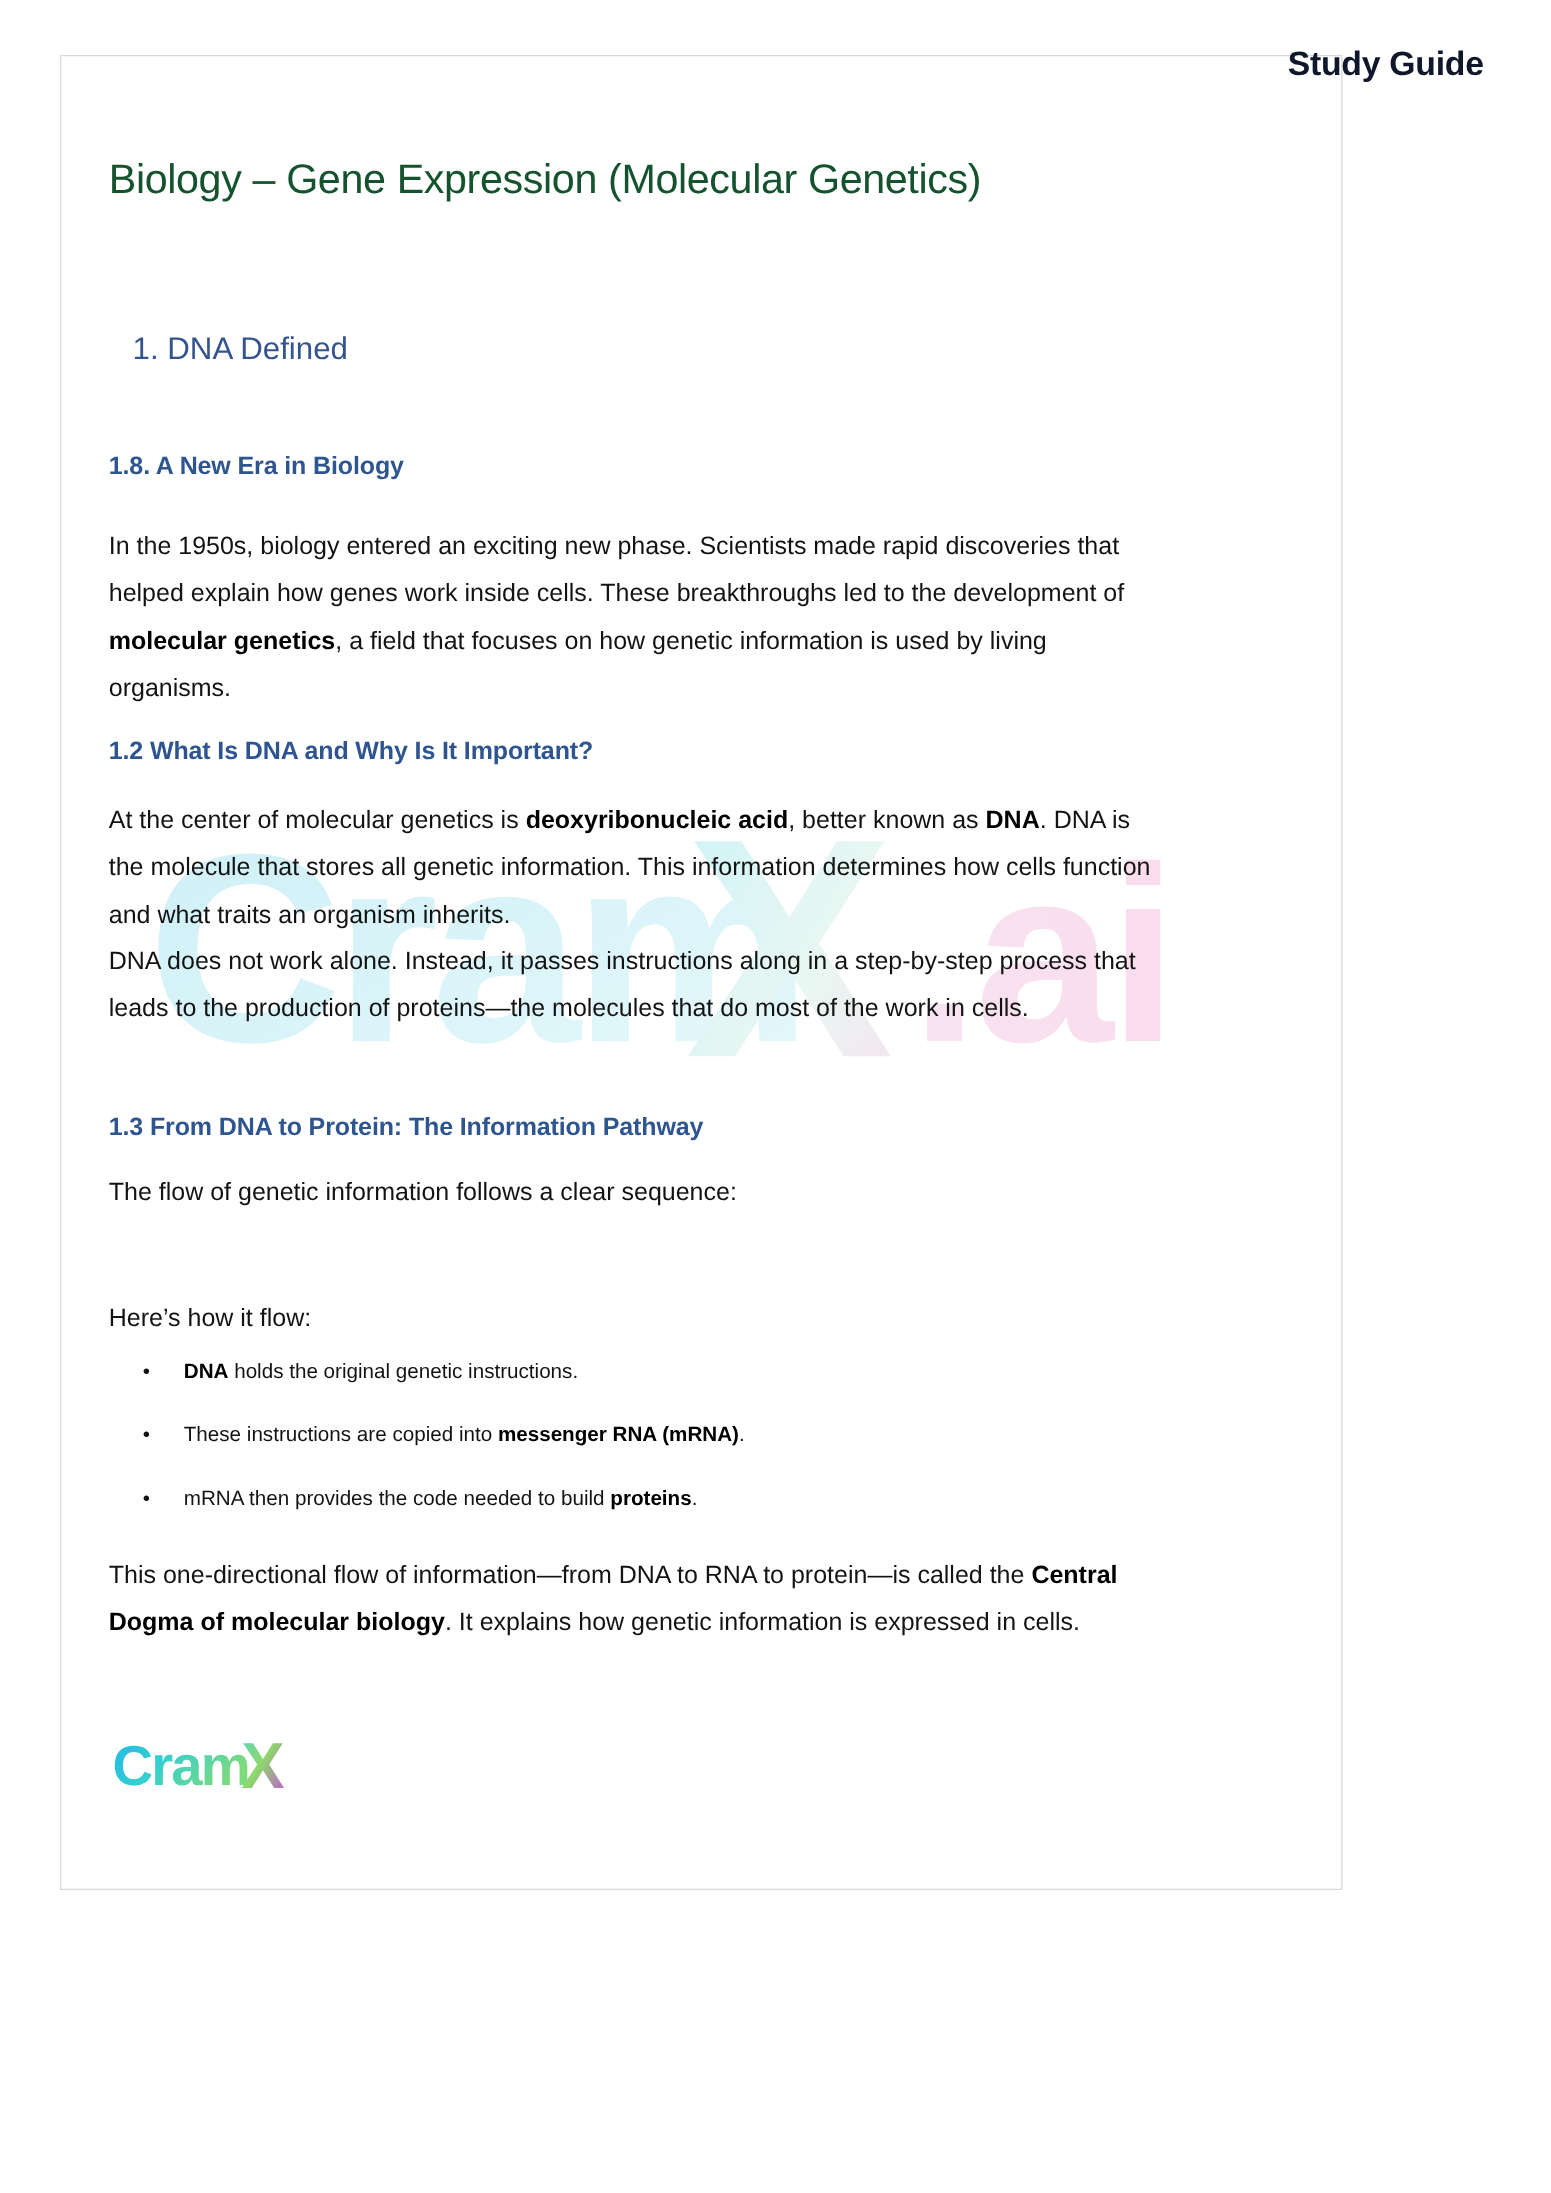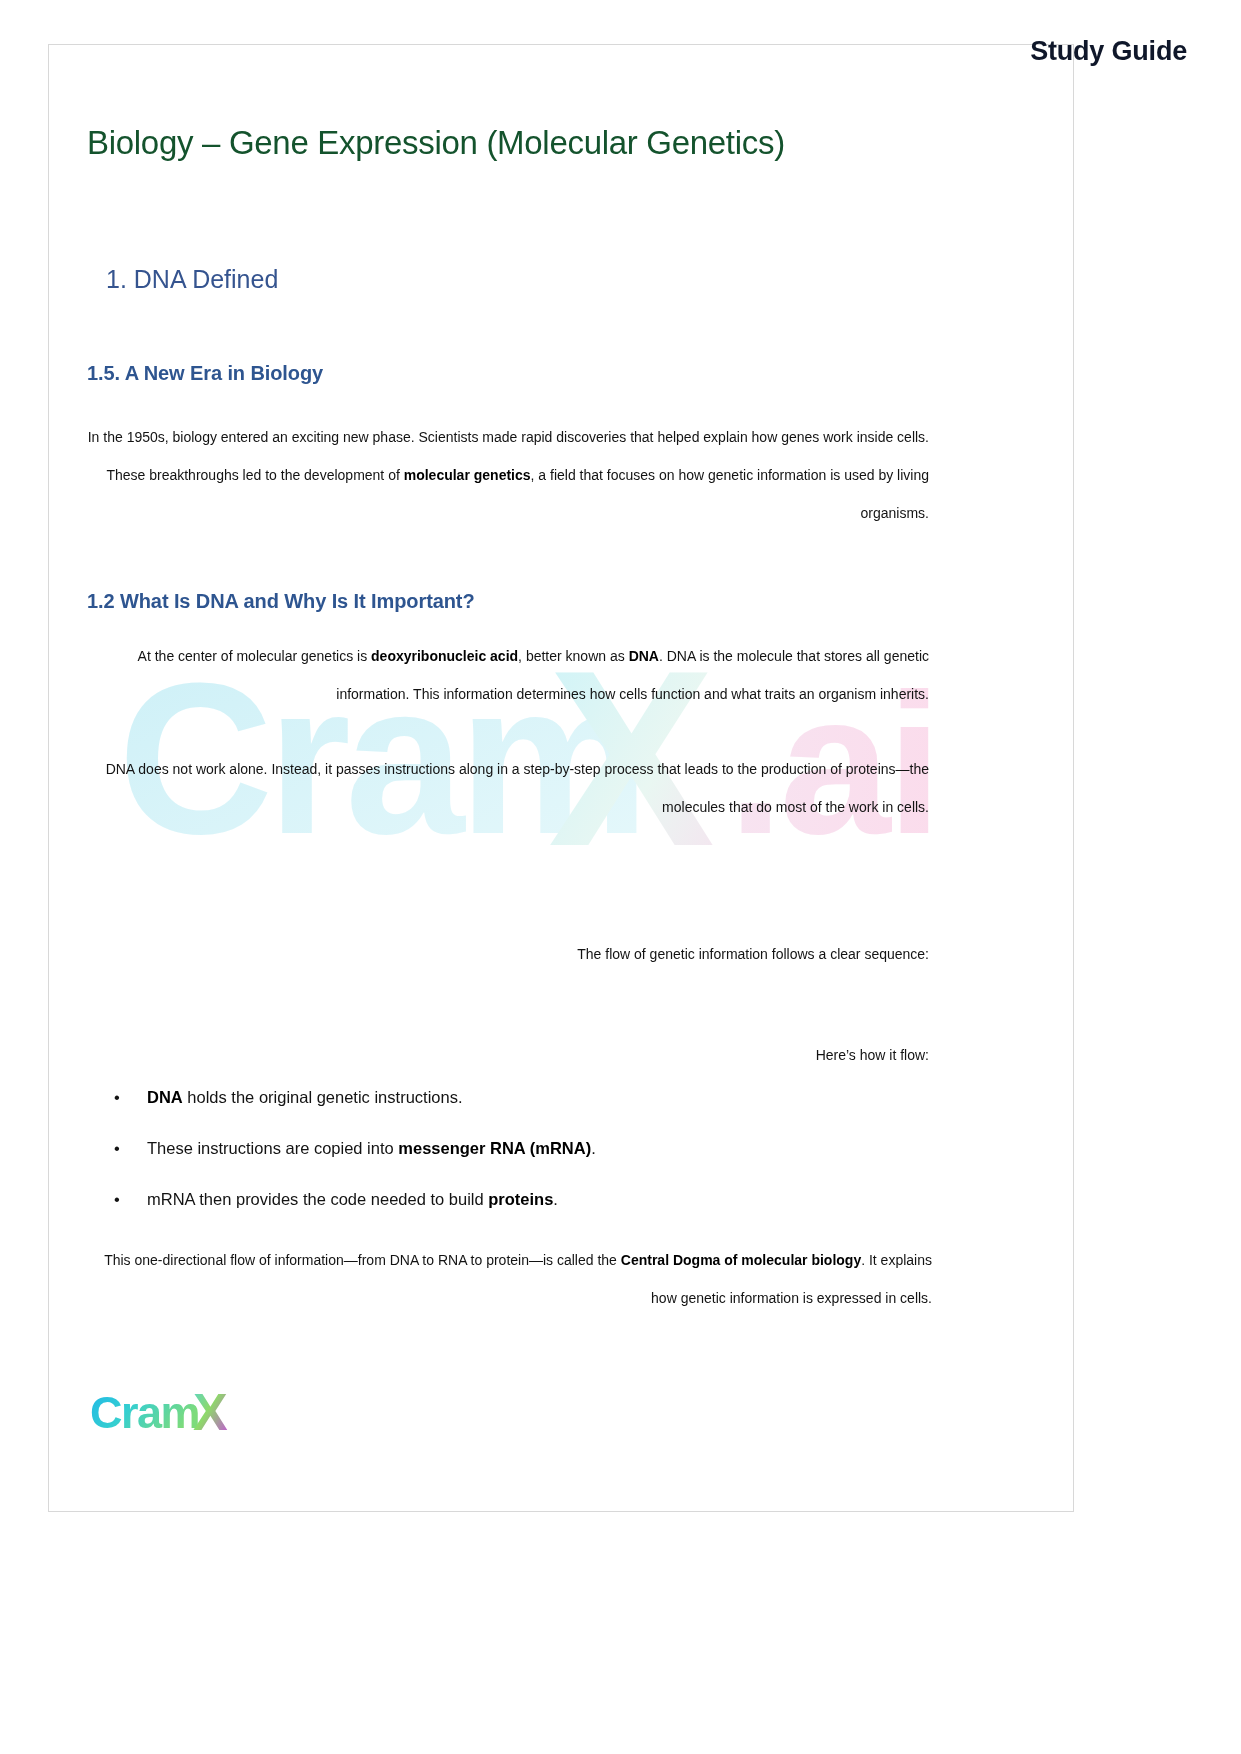--- a/index.html
+++ b/index.html
@@ -96,25 +96,25 @@
   }
   .h2.s11 { top: 362px; }
   .h2.s12 { top: 590px; text-align: right; }
   .h2.s13 { top: 891px; }
 
   
   .para {
     position: absolute;
     left: 87px;
     width: 842px;
-    font-size: 14px;
+    font-size: 20px;
     line-height: 38px;
     color: #131313;
     z-index: 2;
-    text-align: right;
+    text-align: left;
   }
   .para b, .para strong { font-weight: bold; color: #000; }
 
   .p-11 { top: 418px; }
   .p-12a { top: 637px; }
   .p-12b { top: 750px; }
   .p-13a { top: 935px; }
   .p-flow { top: 988px; font-weight: bold; }
   .p-how { top: 1036px; }
   .p-13b { top: 1241px; width: 845px; }
@@ -187,27 +187,28 @@
       <text x="610" y="178" font-family="&quot;Liberation Sans&quot;, sans-serif" font-size="200" font-weight="bold" fill="url(#wmA)" letter-spacing="-4">.ai</text>
     </svg>
   </div>
 
   <div class="doc-header">Study Guide</div>
 
   <div class="doc-title">Biology – Gene Expression (Molecular Genetics)</div>
 
   <div class="h1 s1">1. DNA Defined</div>
 
-  <div class="h2 s11">1.5. A New Era in Biology</div>
+  <div class="h2 s11">1.8. A New Era in Biology</div>
   <div class="para p-11"><span>In the 1950s, biology entered an exciting new phase. Scientists made rapid discoveries that helped explain how genes work inside cells. These breakthroughs led to the development of </span><b>molecular genetics</b><span>, a field that focuses on how genetic information is used by living organisms.</span></div>
 
   <div class="h2 s12">1.2 What Is DNA and Why Is It Important?</div>
   <div class="para p-12a"><span>At the center of molecular genetics is </span><b>deoxyribonucleic acid</b><span>, better known as </span><b>DNA</b><span>. DNA is the molecule that stores all genetic information. This information determines how cells function and what traits an organism inherits.</span></div>
   <div class="para p-12b">DNA does not work alone. Instead, it passes instructions along in a step-by-step process that leads to the production of proteins—the molecules that do most of the work in cells.</div>
 
+  <div class="h2 s13">1.3 From DNA to Protein: The Information Pathway</div>
   <div class="para p-13a">The flow of genetic information follows a clear sequence:</div>
   <div class="para p-how">Here’s how it flow:</div>
 
   <div class="bullets">
     <div class="bullet-row">
       <div class="bullet-dot">•</div>
       <div class="bullet-text"><span></span><b>DNA</b><span> holds the original genetic instructions.</span></div>
     </div>
     <div class="bullet-row">
       <div class="bullet-dot">•</div>

